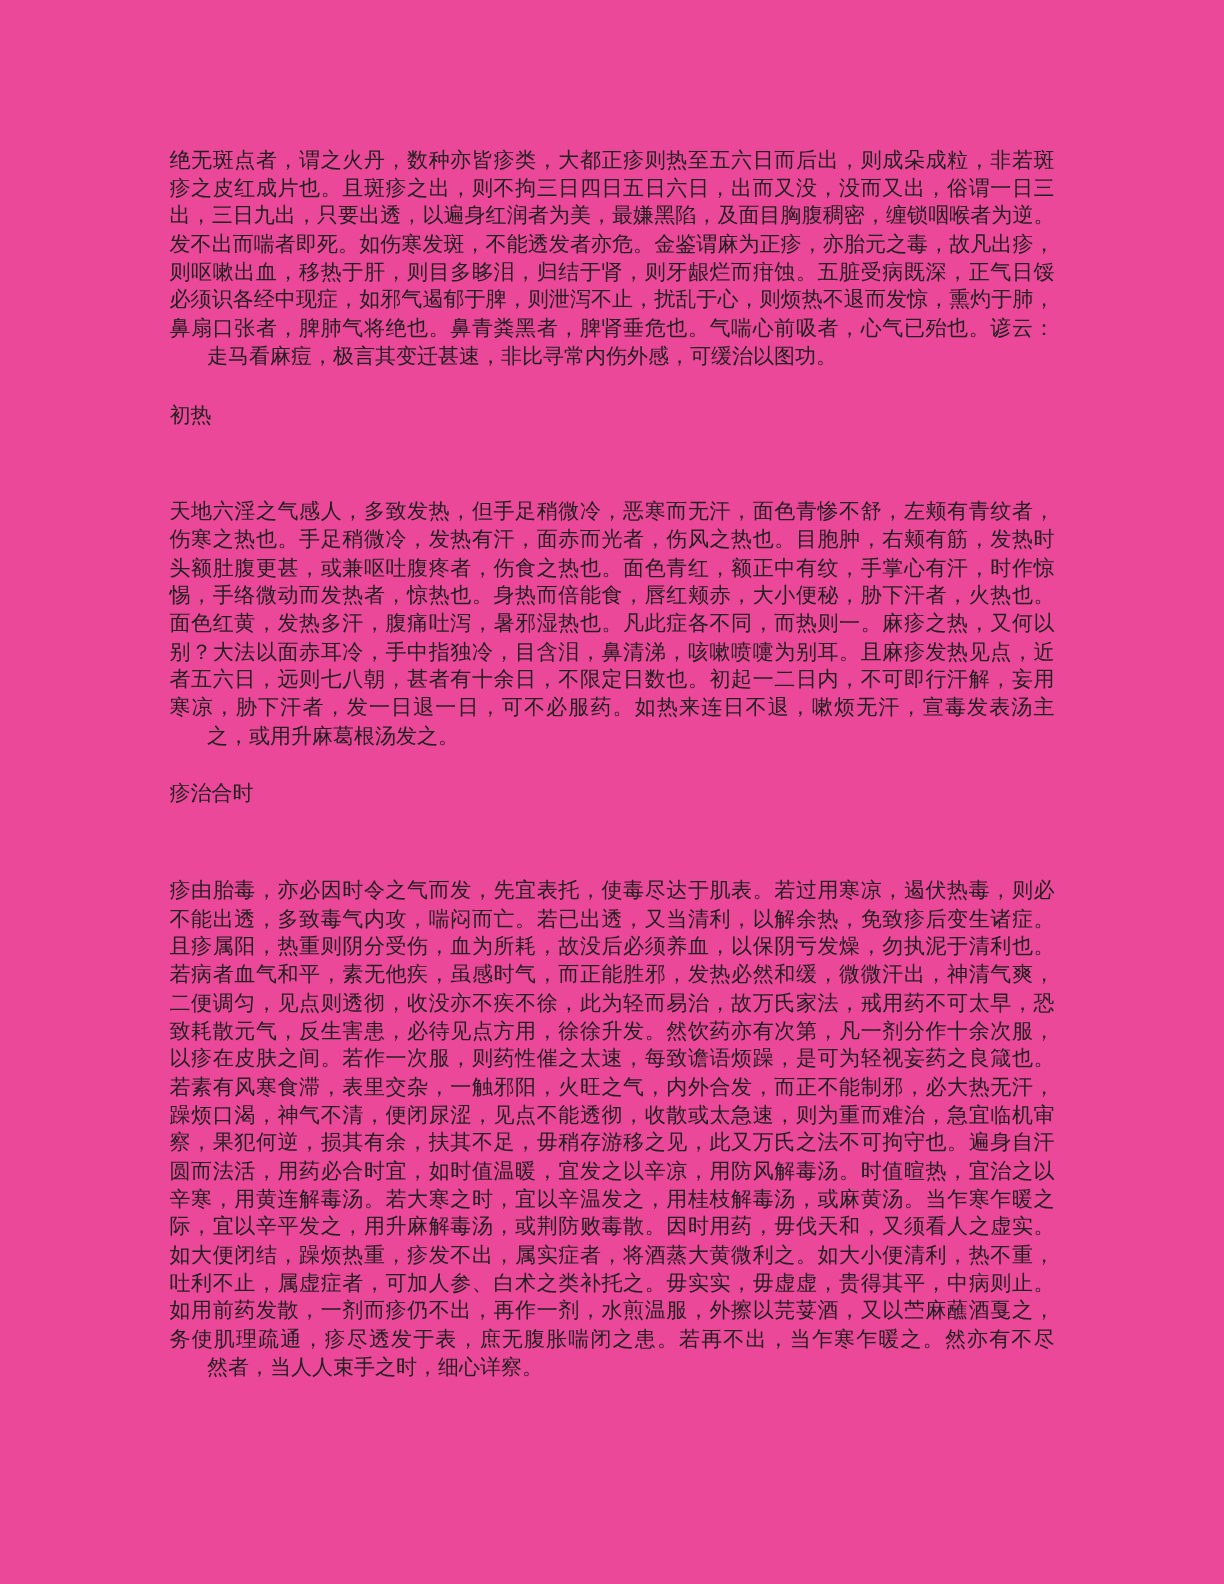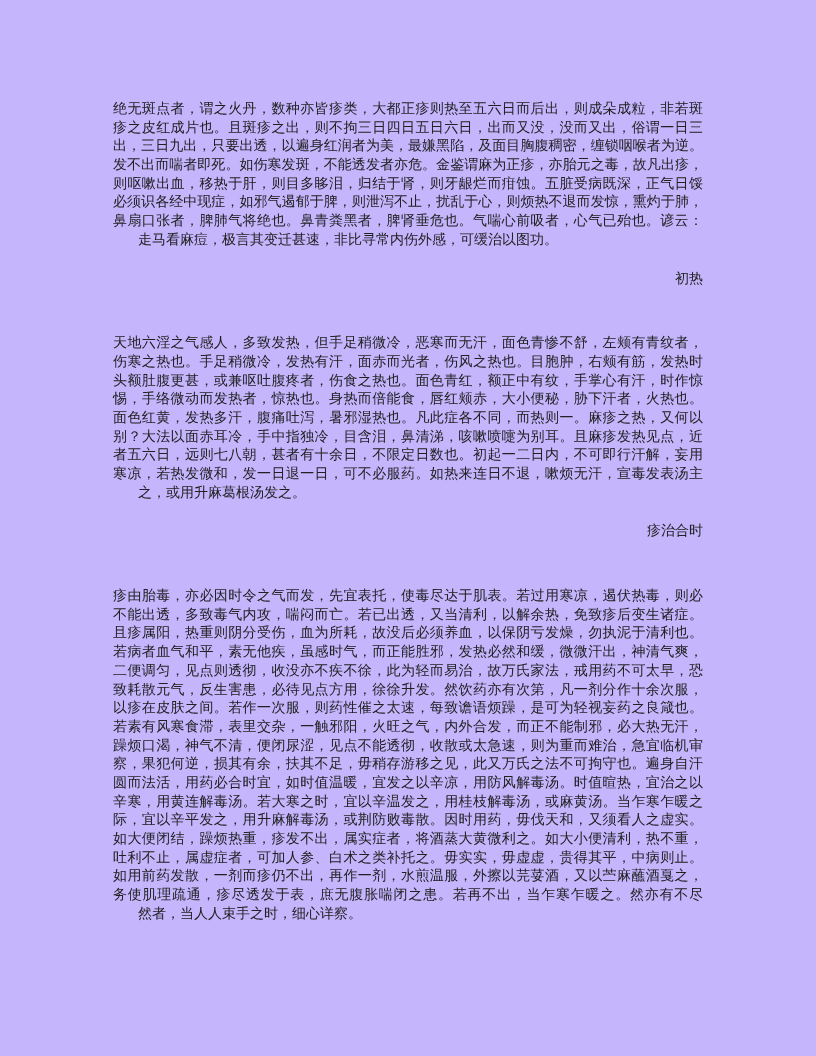--- a/index.html
+++ b/index.html
@@ -6,23 +6,23 @@
     margin: 0;
     padding: 0;
     background: #ffffff;
   }
   .page {
     position: relative;
     width: 816px;
     height: 1056px;
     box-sizing: border-box;
     padding: 99px 113px 0 113px;
-    background: #c4b5fd;
+    background: #ec4899;
     color: #212121;
-    font-family: Liberation Sans, sans-serif;
+    font-family: Liberation Mono, monospace;
     font-size: 14px;
     line-height: 18.7px;
     overflow: hidden;
   }
   .para {
     margin: 0;
     text-align: justify;
   }
   .line {
     text-align: justify;
@@ -38,21 +38,21 @@
   }
   
   .para.cont .line:last-child {
     text-align-last: justify;
   }
   .heading {
     margin: 20px 0 46px 0;
     font-size: 14px;
     font-weight: normal;
     line-height: 18.7px;
-    text-align: right;
+    text-align: left;
   }
 </style>
 </head>
 <body>
 
 <div class="page">
 
   <div class="para">
       <div class="line">绝无斑点者，谓之火丹，数种亦皆疹类，大都正疹则热至五六日而后出，则成朵成粒，非若斑</div>
       <div class="line">疹之皮红成片也。且斑疹之出，则不拘三日四日五日六日，出而又没，没而又出，俗谓一日三</div>
@@ -67,21 +67,21 @@
   <h2 class="heading">初热</h2>
 
   <div class="para">
       <div class="line">天地六淫之气感人，多致发热，但手足稍微冷，恶寒而无汗，面色青惨不舒，左颊有青纹者，</div>
       <div class="line">伤寒之热也。手足稍微冷，发热有汗，面赤而光者，伤风之热也。目胞肿，右颊有筋，发热时</div>
       <div class="line">头额肚腹更甚，或兼呕吐腹疼者，伤食之热也。面色青红，额正中有纹，手掌心有汗，时作惊</div>
       <div class="line">惕，手络微动而发热者，惊热也。身热而倍能食，唇红颊赤，大小便秘，胁下汗者，火热也。</div>
       <div class="line">面色红黄，发热多汗，腹痛吐泻，暑邪湿热也。凡此症各不同，而热则一。麻疹之热，又何以</div>
       <div class="line">别？大法以面赤耳冷，手中指独冷，目含泪，鼻清涕，咳嗽喷嚏为别耳。且麻疹发热见点，近</div>
       <div class="line">者五六日，远则七八朝，甚者有十余日，不限定日数也。初起一二日内，不可即行汗解，妄用</div>
-      <div class="line">寒凉，若热发微和，发一日退一日，可不必服药。如热来连日不退，嗽烦无汗，宣毒发表汤主</div>
+      <div class="line">寒凉，胁下汗者，发一日退一日，可不必服药。如热来连日不退，嗽烦无汗，宣毒发表汤主</div>
       <div class="line">之，或用升麻葛根汤发之。</div>
     </div>
 
   <h2 class="heading">疹治合时</h2>
 
   <div class="para">
       <div class="line">疹由胎毒，亦必因时令之气而发，先宜表托，使毒尽达于肌表。若过用寒凉，遏伏热毒，则必</div>
       <div class="line">不能出透，多致毒气内攻，喘闷而亡。若已出透，又当清利，以解余热，免致疹后变生诸症。</div>
       <div class="line">且疹属阳，热重则阴分受伤，血为所耗，故没后必须养血，以保阴亏发燥，勿执泥于清利也。</div>
       <div class="line">若病者血气和平，素无他疾，虽感时气，而正能胜邪，发热必然和缓，微微汗出，神清气爽，</div>

